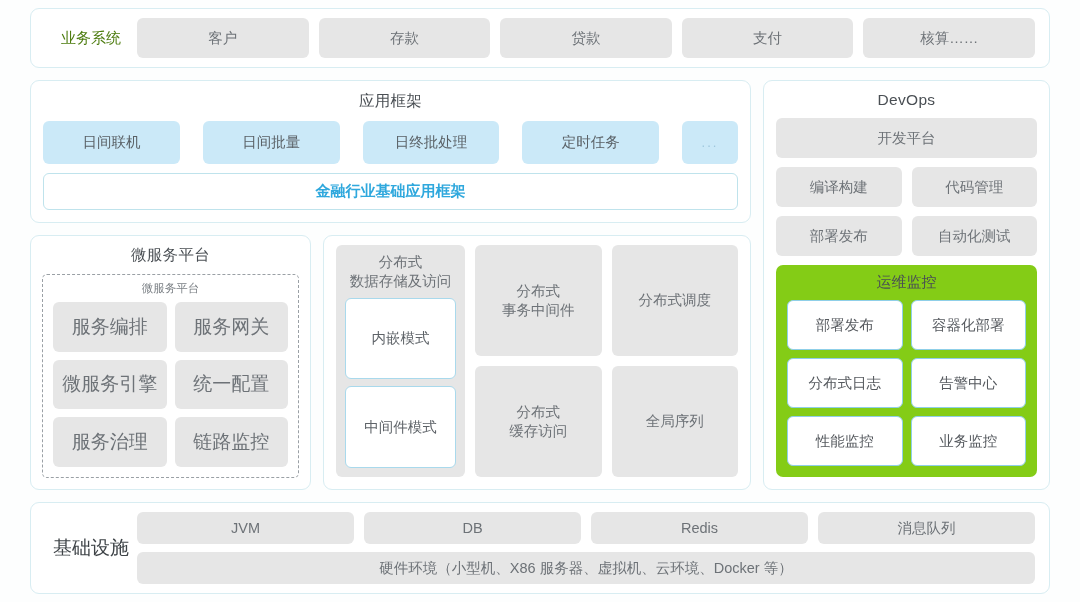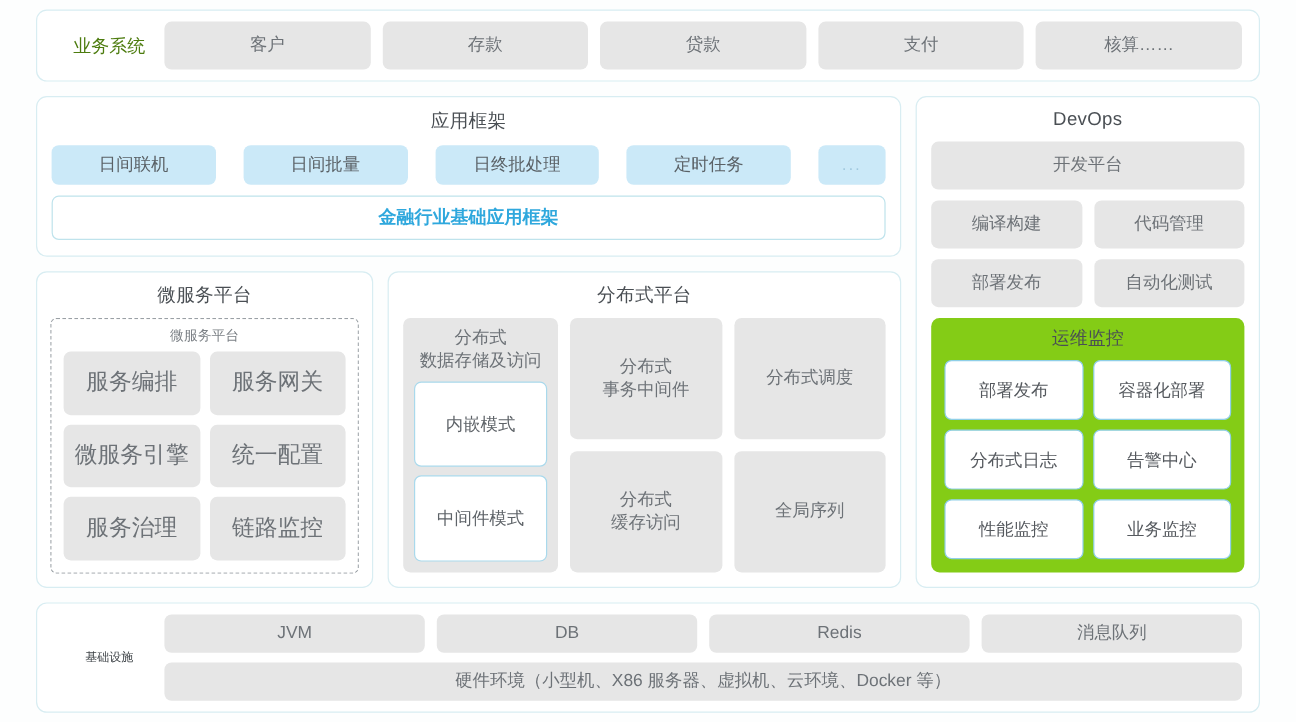--- a/index.html
+++ b/index.html
@@ -45,21 +45,21 @@
   .biz-chips .chip { flex: 1 1 0; height: 40px; }
 
   
   .mid { display: flex; gap: 12px; flex: 1 1 auto; margin-top: 12px; min-height: 0; }
   .mid-left { flex: 1 1 auto; display: flex; flex-direction: column; gap: 12px; min-width: 0; }
   .mid-right { flex: 0 0 287px; display: flex; flex-direction: column; }
 
   
   .appfw { flex: 0 0 134px; padding: 10px 12px 12px; display: flex; flex-direction: column; }
   .appfw .panel-title { margin-bottom: 9px; }
-  .appfw-chips { display: flex; gap: 23px; height: 33px; }
+  .appfw-chips { display: flex; gap: 23px; height: 43px; }
   .appfw-chips .chip-blue:nth-child(1),
   .appfw-chips .chip-blue:nth-child(2),
   .appfw-chips .chip-blue:nth-child(3),
   .appfw-chips .chip-blue:nth-child(4) { flex: 1 1 0; }
   .appfw-chips .chip-blue:nth-child(5) { flex: 0 0 56px; color: #9fc7dd; letter-spacing: 2px; font-size: 13px; }
   .base-bar {
     margin-top: 9px; height: 37px;
     border: 1px solid #bfe3ec; border-radius: 6px; background: #ffffff;
     display: flex; align-items: center; justify-content: center;
     color: #2fa8dd; font-size: 15px; font-weight: bold;
@@ -103,21 +103,21 @@
   .ops-title { font-size: 15px; color: #4a4f54; text-align: center; margin-bottom: 8px; }
   .ops-grid { flex: 1 1 auto; display: grid; grid-template-columns: 1fr 1fr; gap: 8px; min-height: 0; }
   .ops-chip {
     background: #ffffff; border: 1px solid #8fcfe8; border-radius: 6px;
     display: flex; align-items: center; justify-content: center;
     font-size: 14.5px; color: #55595e;
   }
 
   
   .infra { margin-top: 12px; flex: 0 0 92px; display: flex; align-items: center; padding: 0 14px; }
-  .infra-label { font-size: 10px; color: #3f4448; width: 92px; flex: 0 0 92px; text-align: center; }
+  .infra-label { font-size: 19px; color: #3f4448; width: 92px; flex: 0 0 92px; text-align: center; }
   .infra-right { flex: 1 1 auto; display: flex; flex-direction: column; gap: 8px; }
   .infra-chips { display: flex; gap: 10px; height: 32px; }
   .infra-chips .chip { flex: 1 1 0; }
   .infra-hw { height: 32px; }
 </style>
 </head>
 <body>
 
 <div class="page">
 
@@ -159,21 +159,20 @@
               <div class="chip">服务网关</div>
               <div class="chip">微服务引擎</div>
               <div class="chip">统一配置</div>
               <div class="chip">服务治理</div>
               <div class="chip">链路监控</div>
             </div>
           </div>
         </div>
 
         <div class="shell ds-panel">
-          <div class="panel-title">分布式平台</div>
           <div class="ds-grid">
 
             <div class="ds-col1">
               <div class="ds-col1-title">
                 <span>分布式</span><br>
                 <span>数据存储及访问</span>
               </div>
               <div class="ds-sub">内嵌模式</div>
               <div class="ds-sub">中间件模式</div>
             </div>

